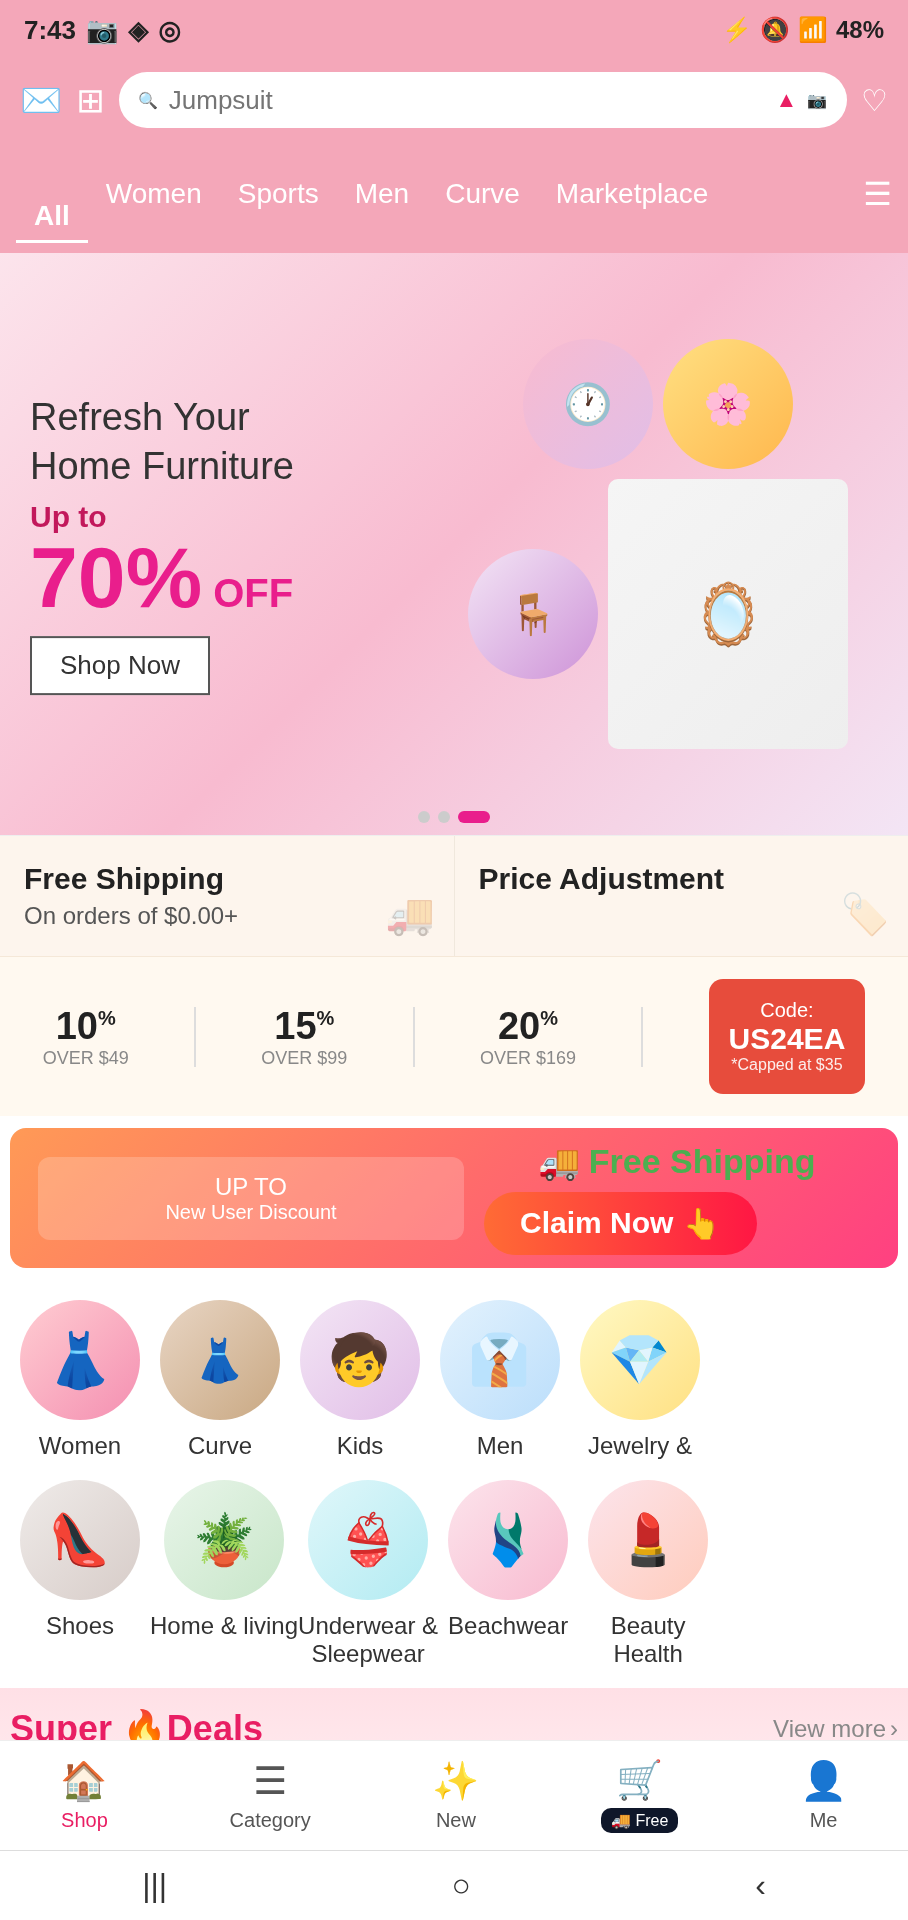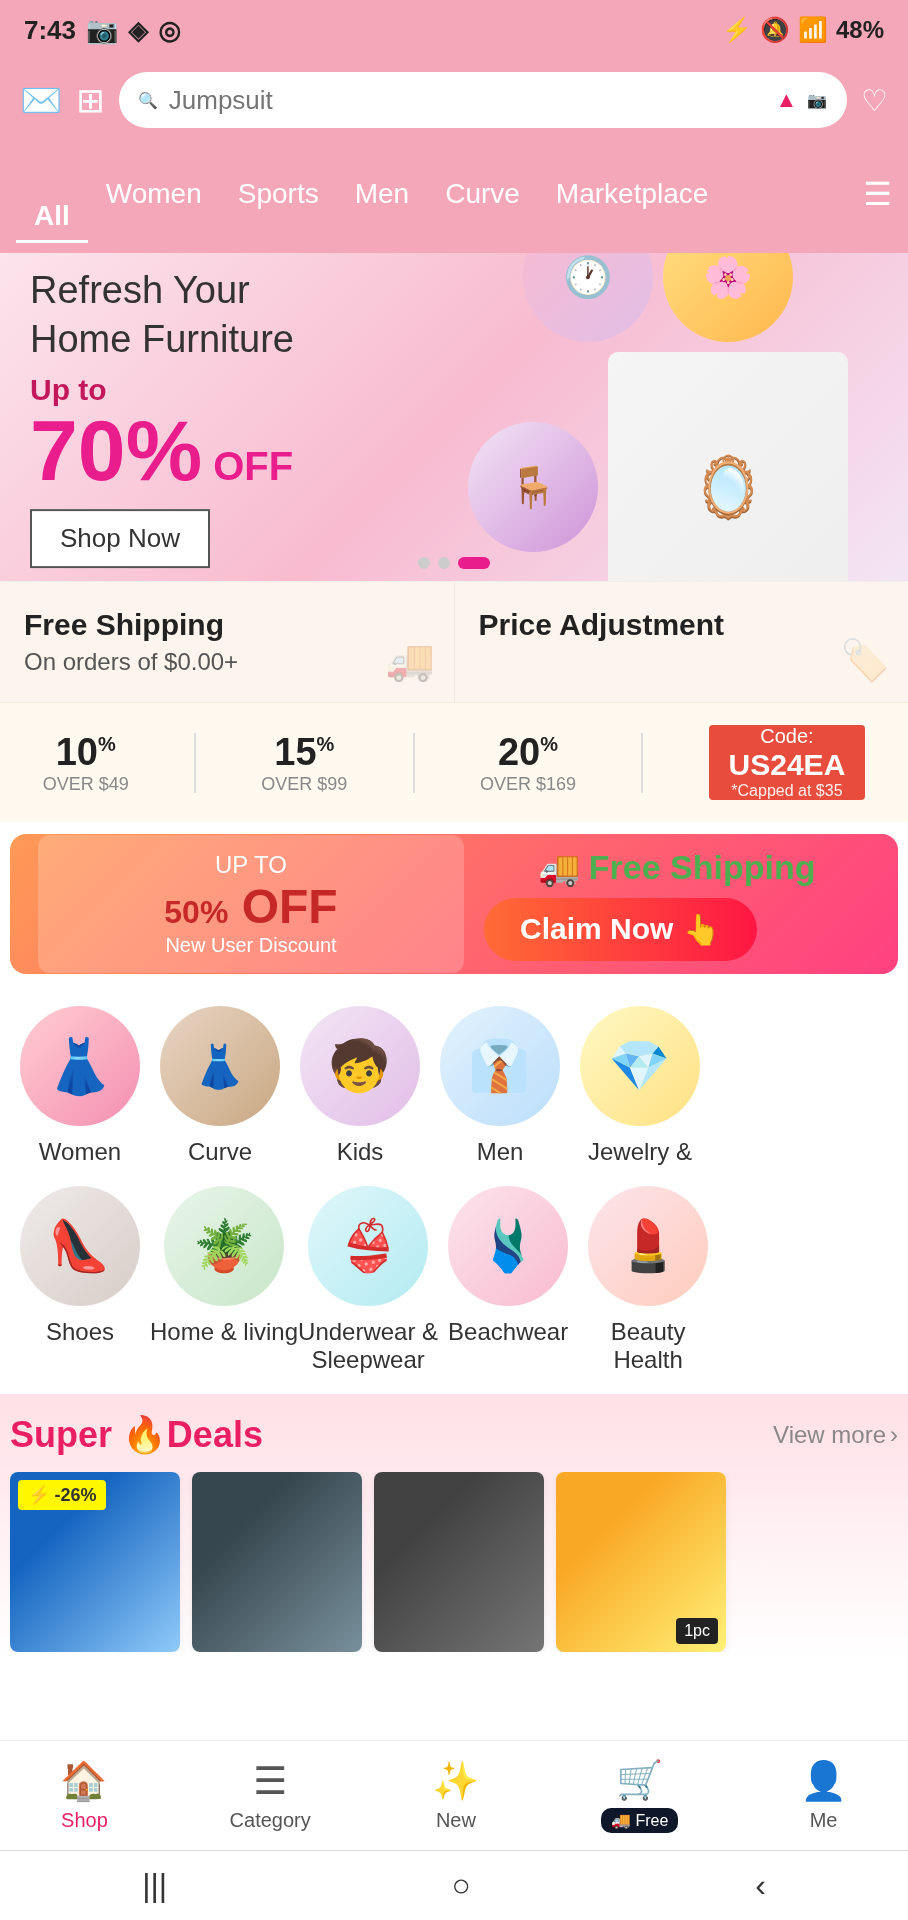--- a/index.html
+++ b/index.html
@@ -83,21 +83,21 @@
       margin-left: auto;
       font-size: 32px;
       color: #fff;
       cursor: pointer;
     }
 
     
     .banner {
       position: relative;
       width: 100%;
-      height: 328px;
+      height: 582px;
       background: linear-gradient(135deg, #fce4ec 0%, #f8bbd0 50%, #f3e5f5 100%);
       overflow: hidden;
       display: flex;
       align-items: center;
     }
     .banner-text {
       position: absolute;
       left: 30px;
       top: 50%;
       transform: translateY(-50%);
@@ -200,22 +200,22 @@
       font-size: 38px;
       font-weight: 900;
       color: #222;
     }
     .discount-pct sup { font-size: 20px; font-weight: 700; vertical-align: super; }
     .discount-over { font-size: 18px; color: #888; }
     .discount-divider { width: 2px; height: 60px; background: #ddd; }
     .code-box {
       background: #e74c3c;
       color: #fff;
-      border-radius: 4px;
-      padding: 0 20px;
+      border-radius: 14px;
+      padding: 20px 20px;
       text-align: center;
     }
     .code-label { font-size: 20px; }
     .code-value { font-size: 30px; font-weight: 700; }
     .code-cap { font-size: 16px; opacity: 0.9; }
 
     
     .promo-banner {
       margin: 12px 10px;
       background: linear-gradient(135deg, #ff9a56 0%, #ff6b6b 50%, #ff4081 100%);
@@ -517,21 +517,20 @@
   <div class="code-box">
     <div class="code-label">Code:</div>
     <div class="code-value">US24EA</div>
     <div class="code-cap">*Capped at $35</div>
   </div>
 </div>
 
 <div class="promo-banner">
   <div class="promo-left">
     <div class="promo-upto">UP TO</div>
-    <div class="promo-off"><span>50%</span> OFF</div>
     <div class="promo-sub">New User Discount</div>
   </div>
   <div class="promo-right">
     <div class="promo-free">
       <span>🚚</span>
       <span>Free Shipping</span>
     </div>
     <button class="claim-btn">
       <span>Claim Now</span>
       <span>👆</span>

